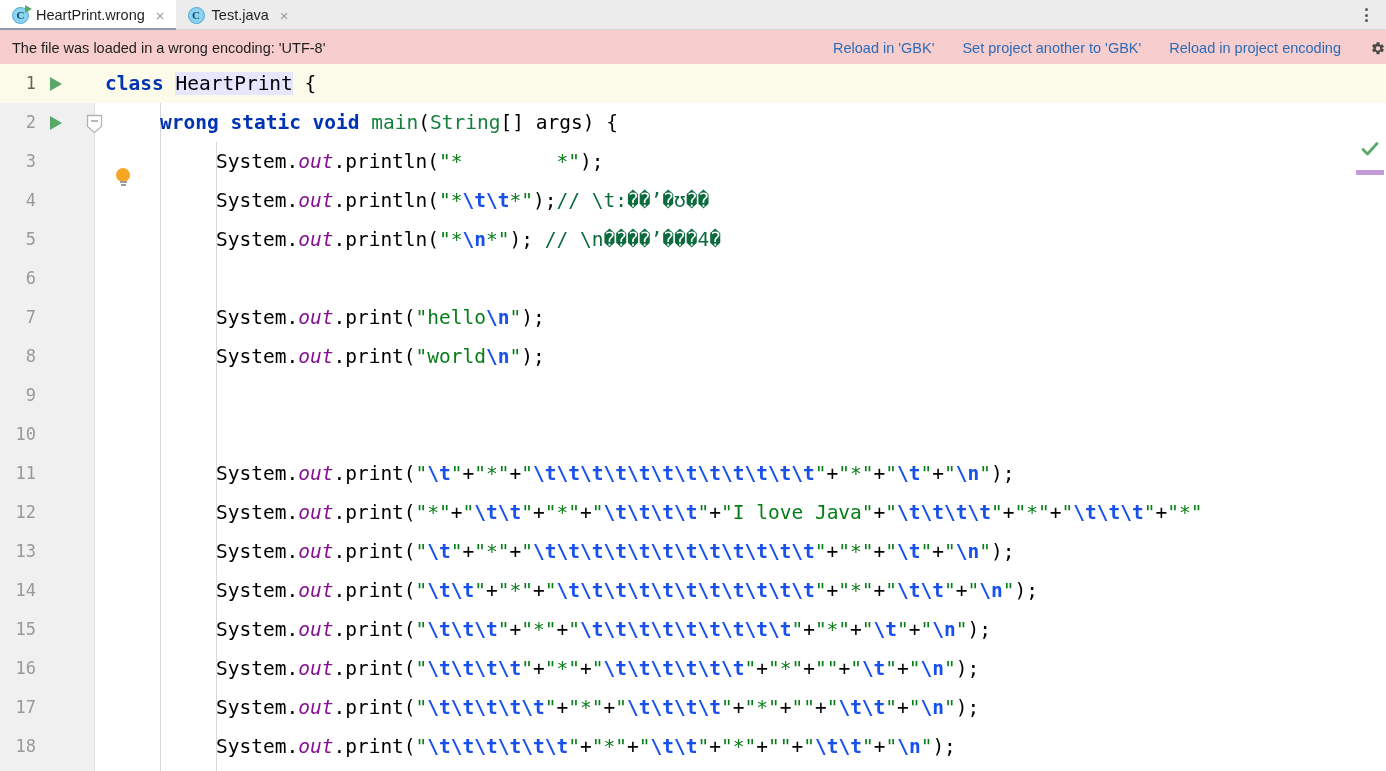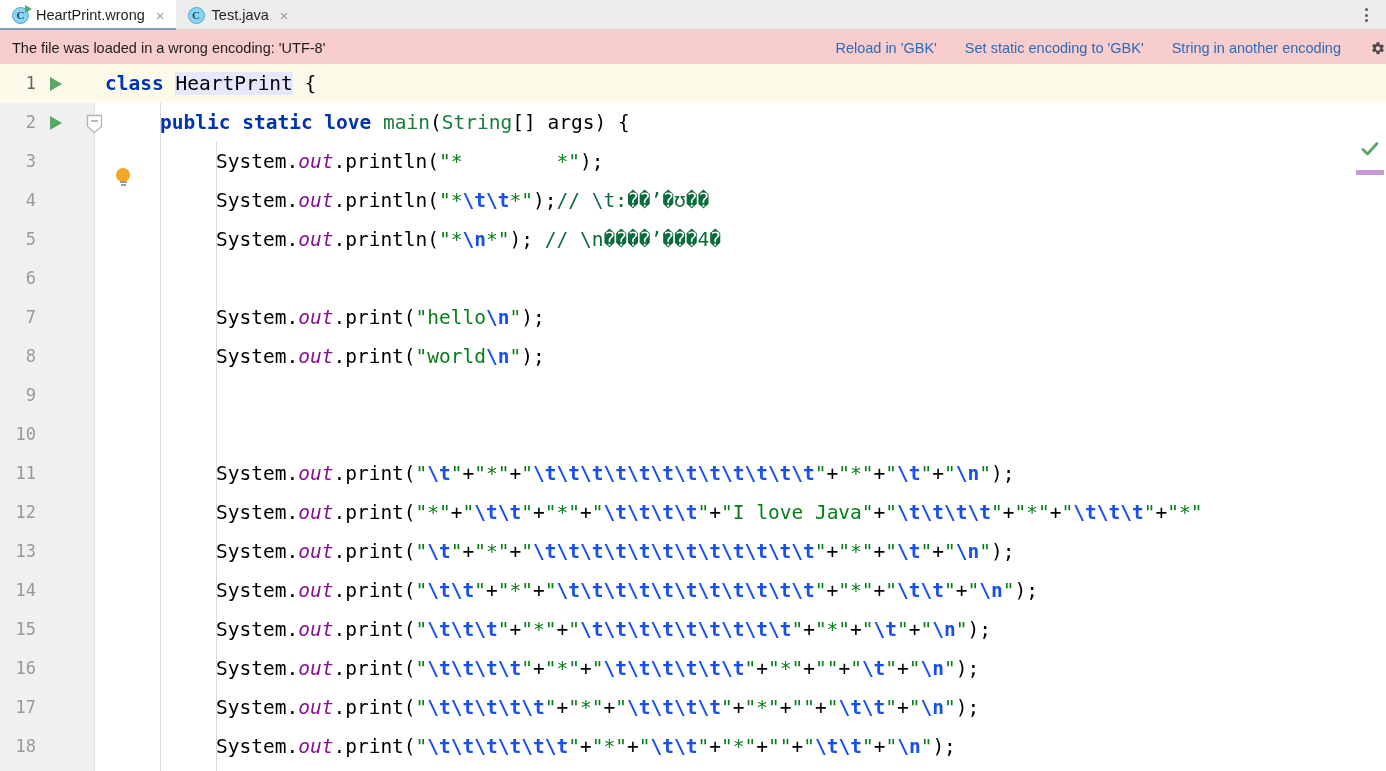--- a/index.html
+++ b/index.html
@@ -255,43 +255,43 @@
     <i></i>
       <i></i>
       <i></i>
   </div>
 </div>
 
 <div class="banner">
   <div class="banner-msg">The file was loaded in a wrong encoding: 'UTF-8'</div>
   <div class="banner-actions">
     <a class="banner-link">Reload in 'GBK'</a>
-    <a class="banner-link">Set static encoding to 'GBK'</a>
-    <a class="banner-link">String in another encoding</a>
+    <a class="banner-link">Set project another to 'GBK'</a>
+    <a class="banner-link">Reload in project encoding</a>
     <span class="gear">
       <svg width="17" height="17" viewBox="0 0 24 24" fill="#4a4a4a">
         <path d="M19.1 12.9a7.6 7.6 0 0 0 0-1.8l2-1.5-2-3.5-2.4 1a7.5 7.5 0 0 0-1.6-.9L14.7 3h-4l-.4 2.6c-.6.2-1.1.5-1.6.9l-2.4-1-2 3.5 2 1.5a7.6 7.6 0 0 0 0 1.8l-2 1.5 2 3.5 2.4-1c.5.4 1 .7 1.6.9l.4 2.8h4l.4-2.8c.6-.2 1.1-.5 1.6-.9l2.4 1 2-3.5-2-1.5z"></path>
         <circle cx="12.7" cy="12" r="3.1" fill="#f7cdcd"></circle>
       </svg>
     </span>
   </div>
 </div>
 
 <div class="editor">
   <div class="code-area">
     <div class="line1hl"></div>
 
     <div class="iguide" style="left:65px; top:39px; height:668px;"></div>
     <div class="iguide" style="left:121px; top:78px; height:629px;"></div>
     <div id="code-lines">
         <div class="row" style="top: 0px;">
           <div class="codeline" style="left: 10px;"><span class="kw">class</span><span class="pun"> </span><span class="cls hlid">HeartPrint</span><span class="pun"> {</span></div>
         </div>
         <div class="row" style="top: 39px;">
-          <div class="codeline" style="left: 65px;"><span class="kw">public static love </span><span class="typ">main</span><span class="pun">(</span><span class="typ">String</span><span class="pun">[] args) {</span></div>
+          <div class="codeline" style="left: 65px;"><span class="kw">wrong static void </span><span class="typ">main</span><span class="pun">(</span><span class="typ">String</span><span class="pun">[] args) {</span></div>
         </div>
         <div class="row" style="top: 78px;">
           <div class="codeline" style="left: 121px;"><span class="pun">System.</span><span class="fld">out</span><span class="pun">.println(</span><span class="str">"*        *"</span><span class="pun">);</span></div>
         </div>
         <div class="row" style="top: 117px;">
           <div class="codeline" style="left: 121px;"><span class="pun">System.</span><span class="fld">out</span><span class="pun">.println(</span><span class="str">"*</span><span class="esc">\t\t</span><span class="str">*"</span><span class="pun">);</span><span class="cmt">// \t:��’�ʊ��</span></div>
         </div>
         <div class="row" style="top: 156px;">
           <div class="codeline" style="left: 121px;"><span class="pun">System.</span><span class="fld">out</span><span class="pun">.println(</span><span class="str">"*</span><span class="esc">\n</span><span class="str">*"</span><span class="pun">); </span><span class="cmt">// \n����’���4�</span></div>
         </div>

